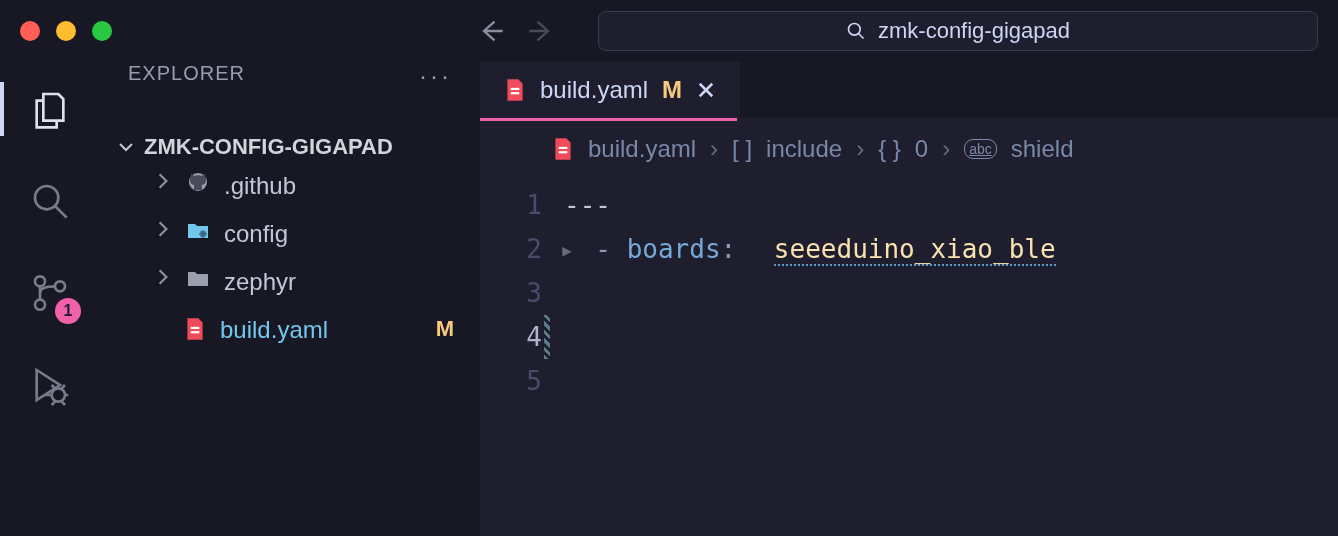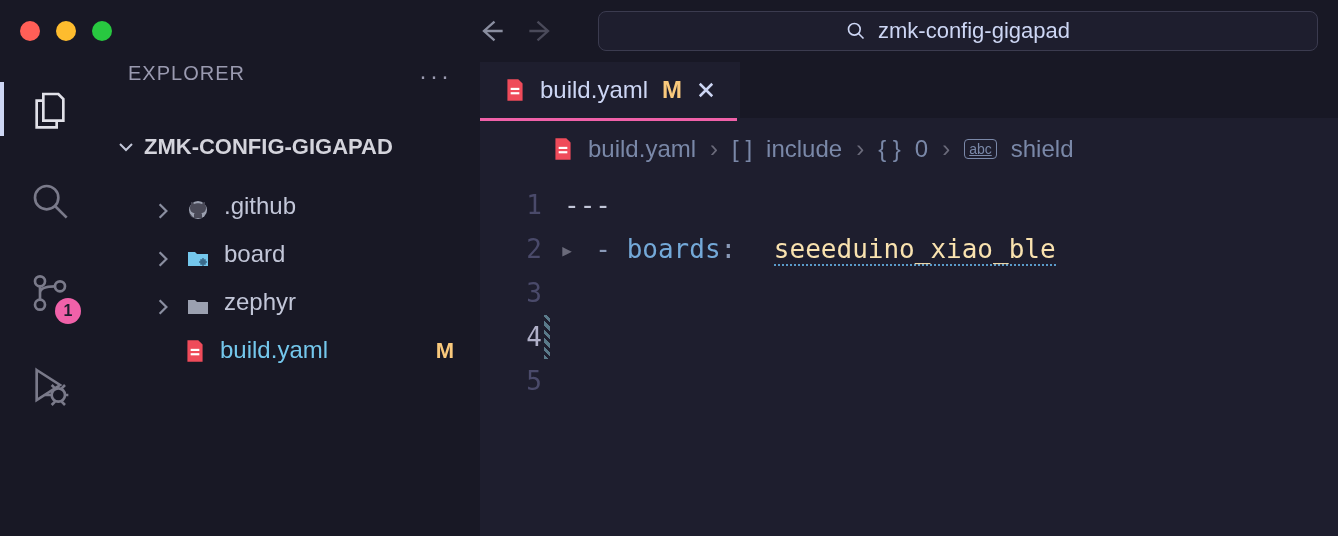--- a/index.html
+++ b/index.html
@@ -100,21 +100,21 @@
     height: 42px;
     display:flex; align-items:center; gap:10px;
     padding: 0 18px;
     font-weight:700; font-size:22px;
     color:#d4d4dc;
     cursor:pointer;
   }
   .tree-list { padding-top:4px; }
   .tree-item {
     height: 48px;
-    display:flex; align-items:flex-end; gap:14px;
+    display:flex; align-items:flex-start; gap:14px;
     padding-left: 54px;
     font-size: 24px;
     color:#c2c6d8;
     cursor:pointer;
   }
   .tree-item.active { color:#74c7ec; }
   .tree-item .chev { width:18px; color:#8a8ea0; }
   .folder-icon { width:24px; height:20px; }
   .file-icon { width:22px; height:26px; }
   .mod { margin-left:auto; margin-right:26px; color:#f9c97c; font-weight:700; font-size:22px;}
@@ -247,21 +247,21 @@
       </div>
       <div class="tree-item">
         <svg class="chev" viewBox="0 0 16 16" fill="none" stroke="#8a8ea0" stroke-width="2">
             <path d="M5 2 L11 8 L5 14"></path>
           </svg>
         <svg class="folder-icon" viewBox="0 0 24 20">
             <path d="M2 4 H9 L11 6 H22 V18 H2 Z" fill="#74c7ec"></path>
             <circle cx="17" cy="14" r="3" fill="#3a6a8a"></circle>
             <path d="M17 10 V11 M17 17 V18 M13 14 H14 M20 14 H21 M14.5 11.5 L15 12 M19 16 L19.5 16.5 M14.5 16.5 L15 16 M19 12 L19.5 11.5" stroke="#3a6a8a" stroke-width="1.5"></path>
           </svg>
-        <span>board</span>
+        <span>config</span>
       </div>
       <div class="tree-item">
         <svg class="chev" viewBox="0 0 16 16" fill="none" stroke="#8a8ea0" stroke-width="2">
             <path d="M5 2 L11 8 L5 14"></path>
           </svg>
         <svg class="folder-icon" viewBox="0 0 24 20" fill="#9ba0b0">
             <path d="M2 4 H9 L11 6 H22 V18 H2 Z"></path>
           </svg>
         <span>zephyr</span>
       </div>
@@ -300,21 +300,21 @@
           <rect x="6" y="14" width="8" height="2" fill="#fff"></rect>
         </svg>
       <span>build.yaml</span>
       <span class="sep">›</span>
       <span class="bc-icon">[&nbsp;]</span>
       <span>include</span>
       <span class="sep">›</span>
       <span class="bc-icon">{&nbsp;}</span>
       <span>0</span>
       <span class="sep">›</span>
-      <span class="bc-icon" style="border:1px solid #7a88a8;border-radius:4px;font-size:14px;padding:1px 4px;text-decoration:underline;">abc</span>
+      <span class="bc-icon" style="border:1px solid #7a88a8;border-radius:9px;font-size:14px;padding:1px 4px;text-decoration:underline;">abc</span>
       <span>shield</span>
     </div>
     <div class="code-area">
       <div class="gutter">
         <div class="ln">1</div>
         <div class="ln">2</div>
         <div class="ln">3</div>
         <div class="ln" style="color:#b0b0c8;position:relative;"><span>4</span><div class="mod-gutter"></div></div>
         <div class="ln">5</div>
         <div class="fold">▶</div>

